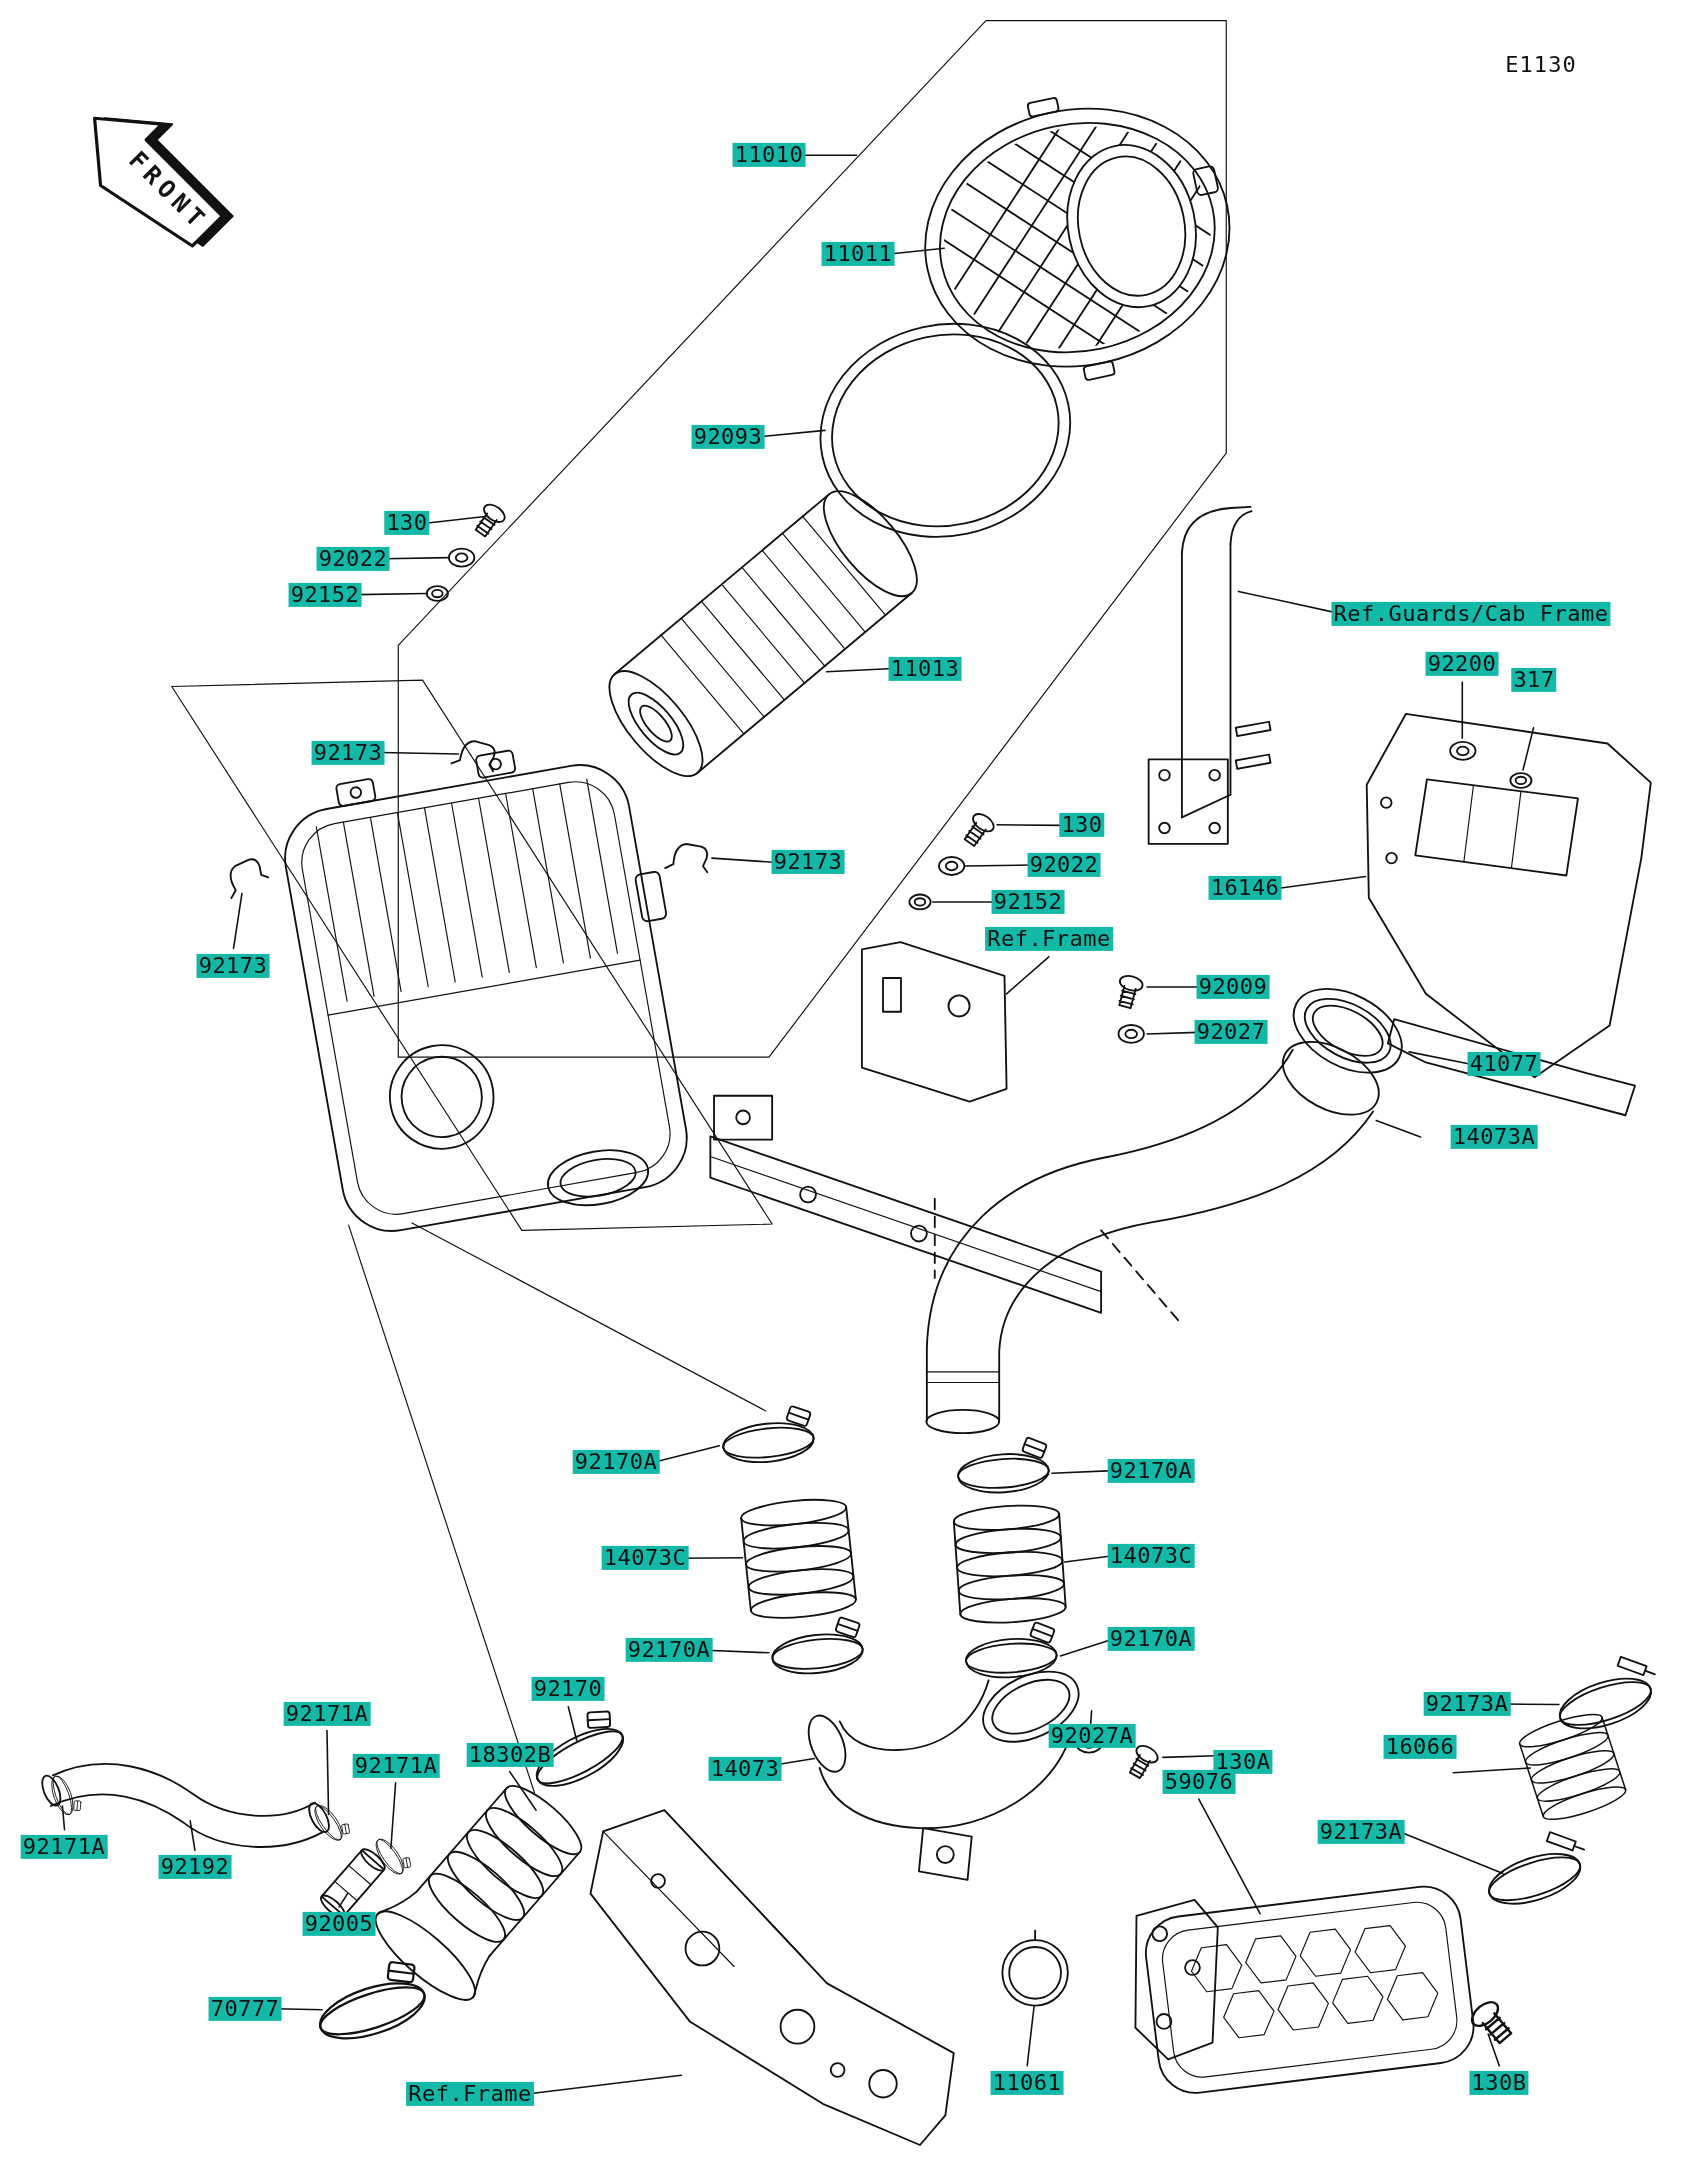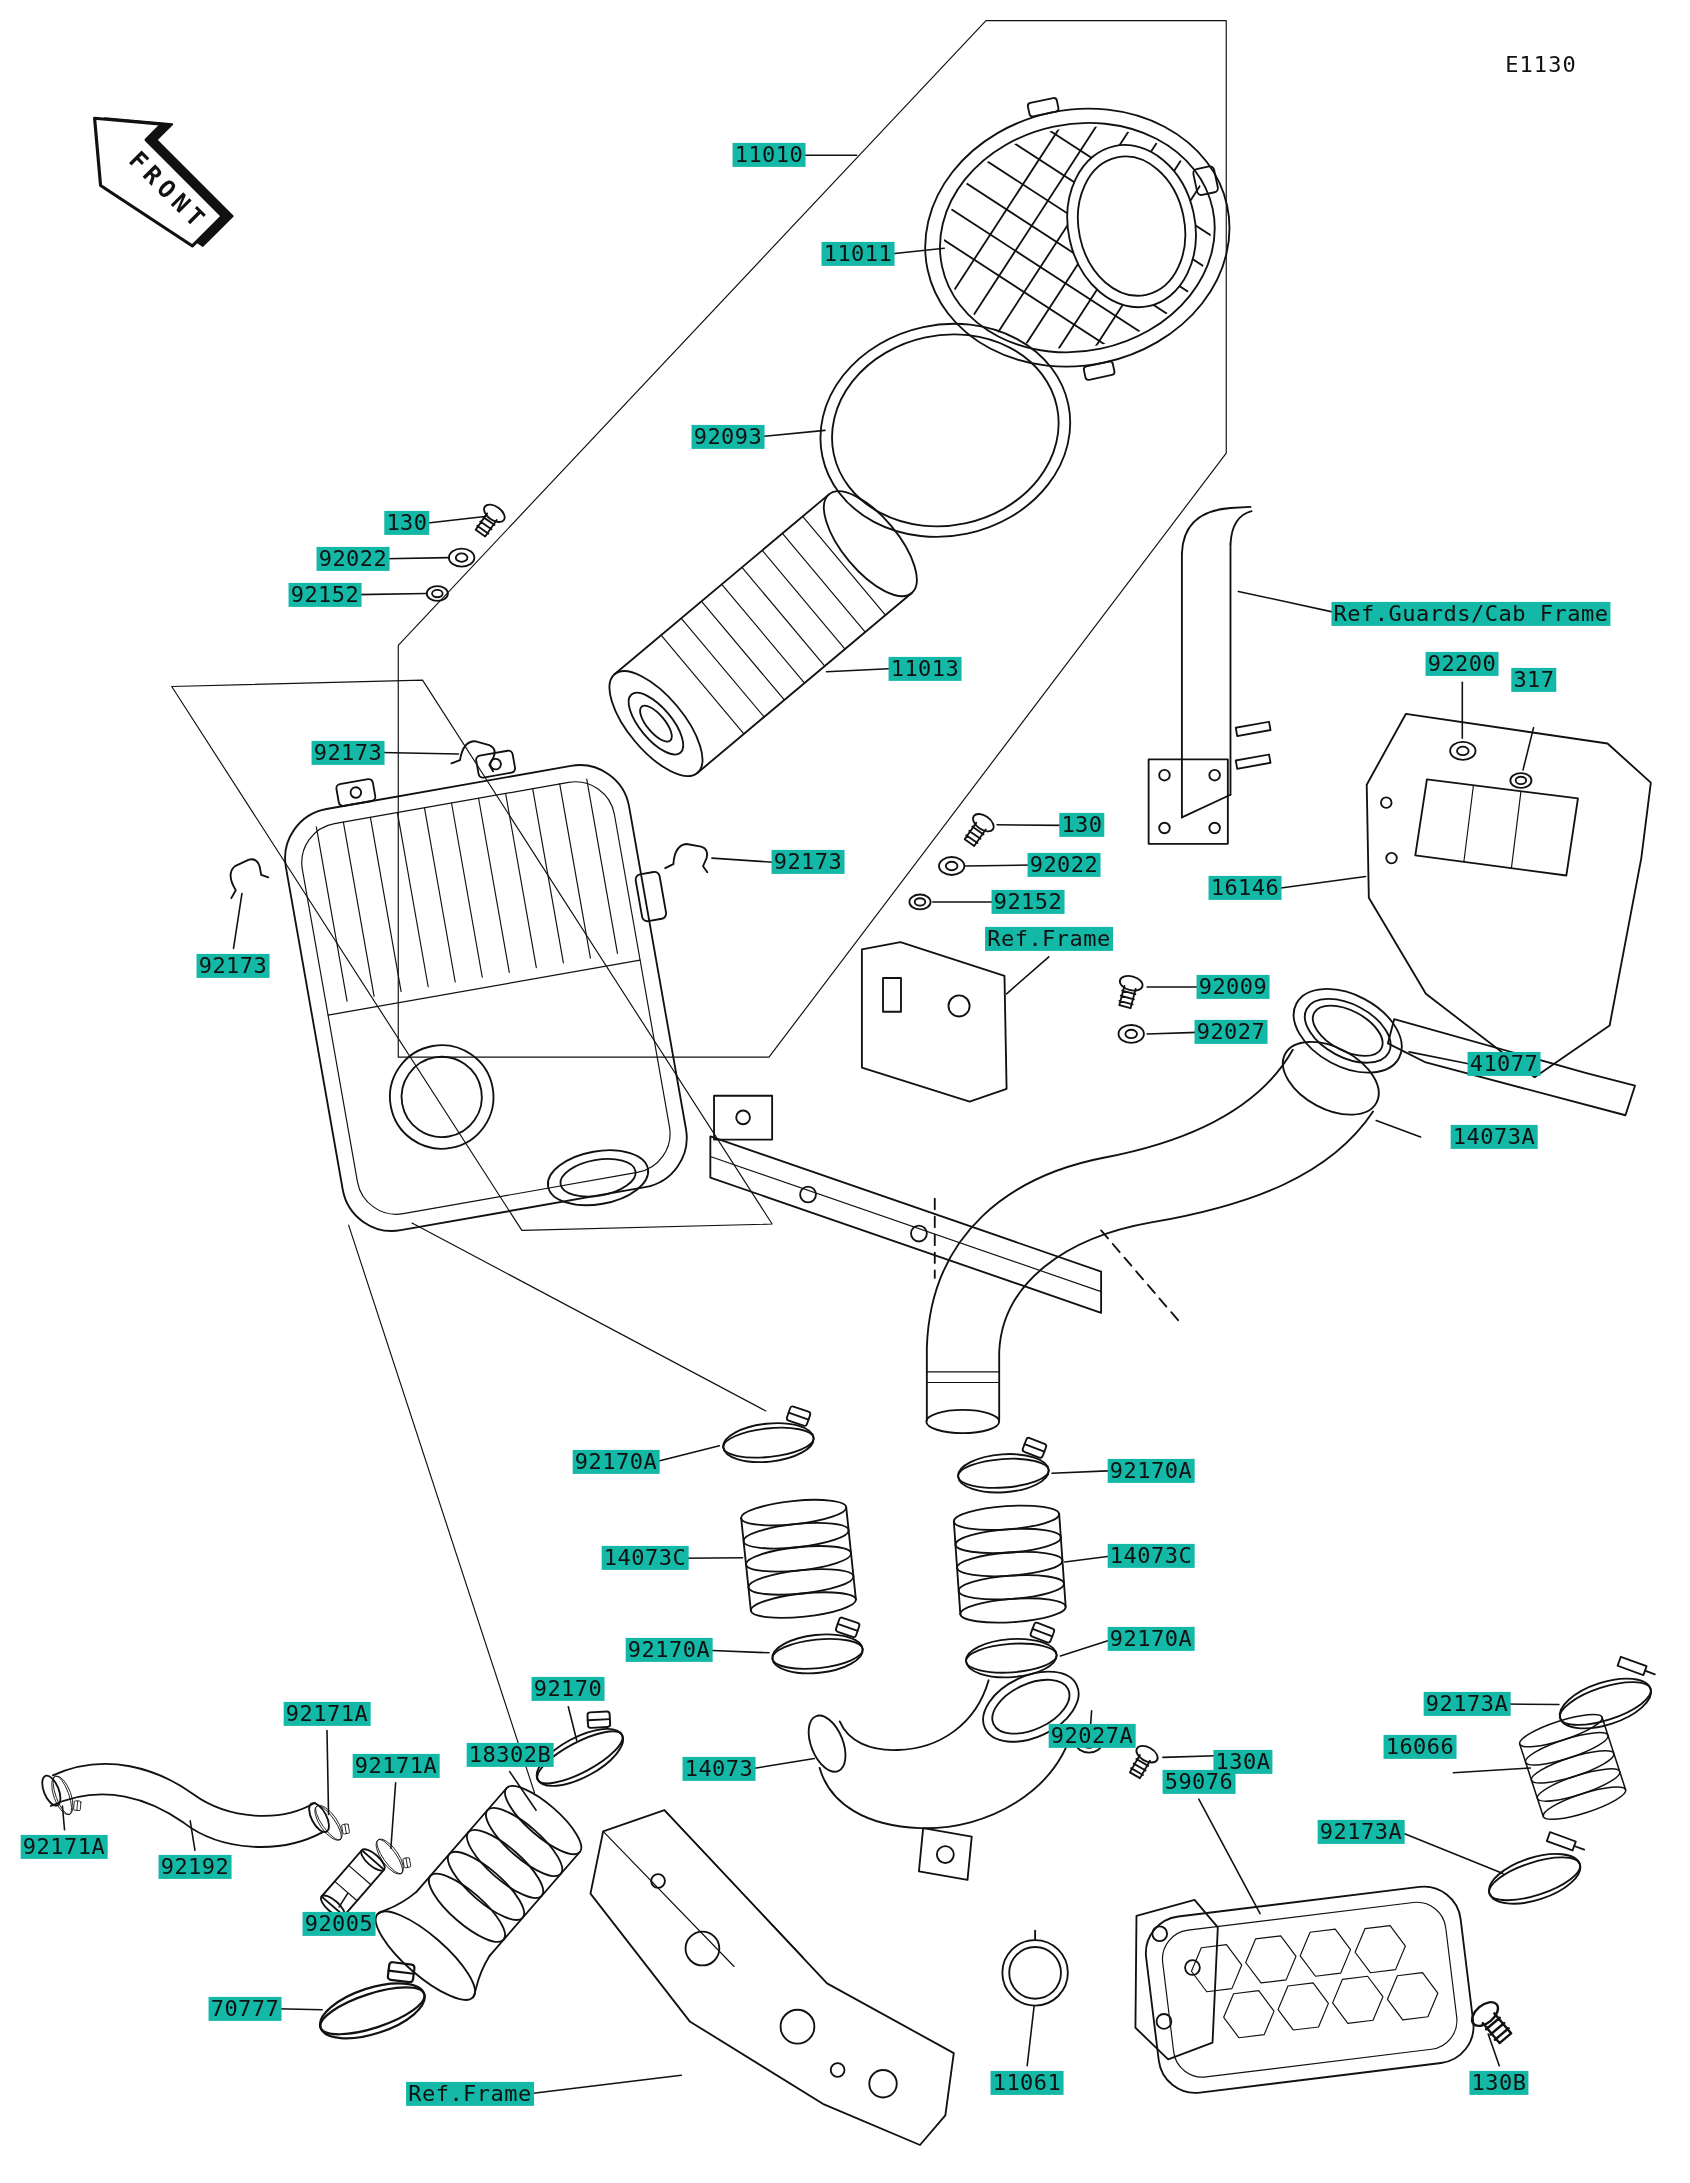--- a/index.html
+++ b/index.html
@@ -463,21 +463,21 @@
       <div class="part-label" style="left: 645px; top: 1558px;">14073C</div>
       <div class="part-label" style="left: 1151px; top: 1556px;">14073C</div>
       <div class="part-label" style="left: 669px; top: 1650px;">92170A</div>
       <div class="part-label" style="left: 1151px; top: 1639px;">92170A</div>
       <div class="part-label" style="left: 568px; top: 1689px;">92170</div>
       <div class="part-label" style="left: 1092px; top: 1694px; margin-top: 42px;">92027A</div>
       <div class="part-label" style="left: 1467px; top: 1704px;">92173A</div>
       <div class="part-label" style="left: 327px; top: 1714px;">92171A</div>
       <div class="part-label" style="left: 396px; top: 1766px;">92171A</div>
       <div class="part-label" style="left: 510px; top: 1755px;">18302B</div>
-      <div class="part-label" style="left: 719px; top: 1769px;">14073</div>
+      <div class="part-label" style="left: 745px; top: 1769px;">14073</div>
       <div class="part-label" style="left: 1243px; top: 1756px; margin-top: 6px;">130A</div>
       <div class="part-label" style="left: 1420px; top: 1747px;">16066</div>
       <div class="part-label" style="left: 1199px; top: 1782px;">59076</div>
       <div class="part-label" style="left: 1361px; top: 1832px;">92173A</div>
       <div class="part-label" style="left: 64px; top: 1847px;">92171A</div>
       <div class="part-label" style="left: 195px; top: 1867px;">92192</div>
       <div class="part-label" style="left: 339px; top: 1924px;">92005</div>
       <div class="part-label" style="left: 245px; top: 2009px;">70777</div>
       <div class="part-label" style="left: 1027px; top: 2083px;">11061</div>
       <div class="part-label" style="left: 470px; top: 2094px;">Ref.Frame</div>

